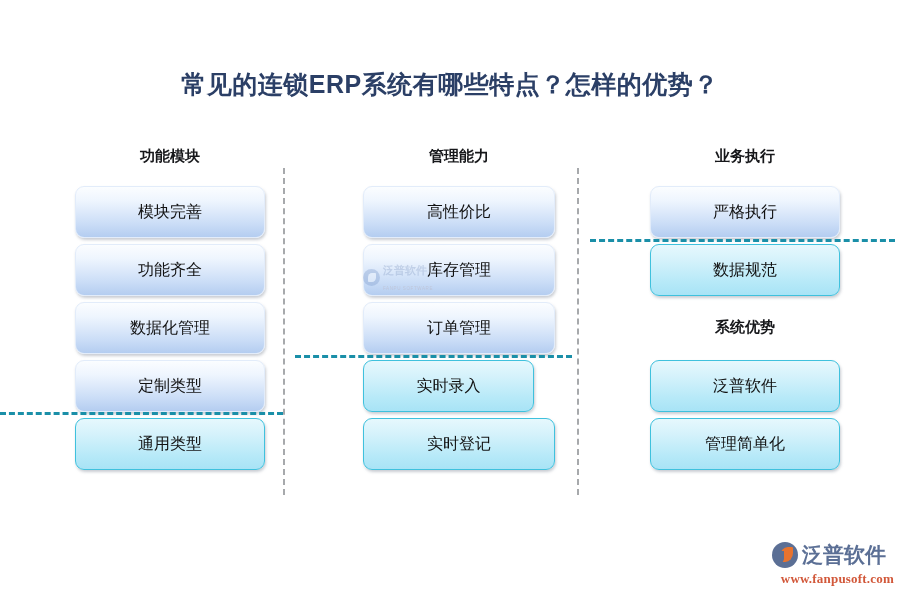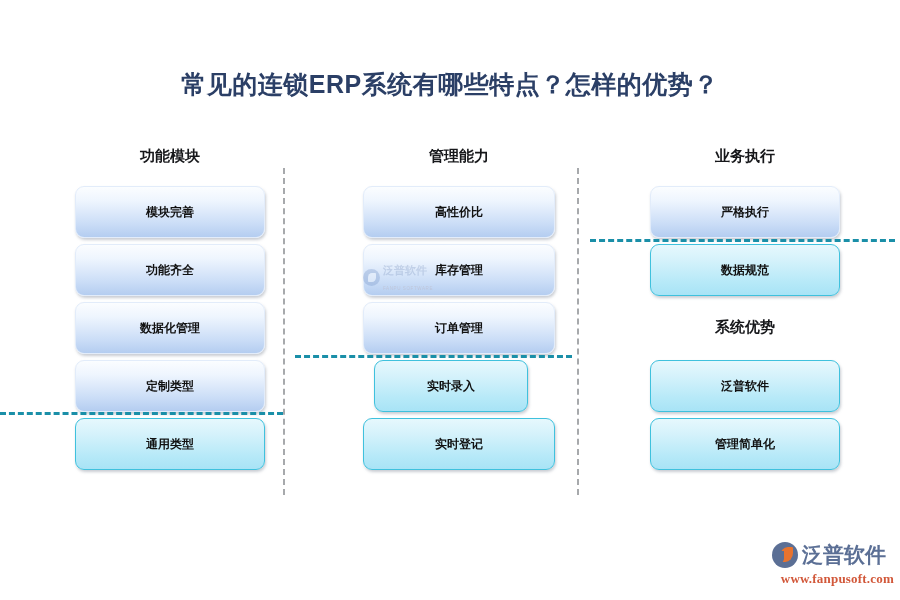--- a/index.html
+++ b/index.html
@@ -44,22 +44,22 @@
   }
 
   
   .box {
     position: absolute;
     box-sizing: border-box;
     border-radius: 9px;
     display: flex;
     align-items: center;
     justify-content: center;
-    font-size: 12px;
-    font-weight: bold;
+    font-size: 16px;
+    font-weight: normal;
     color: #111111;
     white-space: nowrap;
     box-shadow: 1px 2px 3px rgba(120,130,145,0.40);
     text-align: center;
   }
   .box.plain {
     background: linear-gradient(to bottom, #fbfdff 0%, #eef5fe 28%, #ccdef7 72%, #b4cdf0 100%);
     border: 1px solid #e2ecfa;
   }
   .box.hl {
@@ -198,21 +198,21 @@
   <div class="box plain" style="left:75px; top:360px; width:190px; height:52px;">定制类型</div>
   <div class="box hl" style="left:75px; top:418px; width:190px; height:52px;">通用类型</div>
 
   <div class="hdash" style="left:0px; top:412px; width:283px;"></div>
 
   <div class="col-head" style="left:363px; top:147px; width:192px;">管理能力</div>
 
   <div class="box plain" style="left:363px; top:244px; width:192px; height:52px;">库存管理</div>
   <div class="box plain" style="left:363px; top:186px; width:192px; height:52px;">高性价比</div>
   <div class="box plain" style="left:363px; top:302px; width:192px; height:52px;">订单管理</div>
-  <div class="box hl" style="left:363px; top:360px; width:154px; height:52px;margin-left:11px;">实时录入</div>
+  <div class="box hl" style="left:363px; top:360px; width:171px; height:52px;">实时录入</div>
   <div class="box hl" style="left:363px; top:418px; width:192px; height:52px;">实时登记</div>
 
   <div id="watermark">
     <span class="wm-mark"></span>
     <span class="wm-txt">
       <span class="wm-cn">泛普软件</span><br>
       <span class="wm-en">FANPU SOFTWARE</span>
     </span>
   </div>
 

